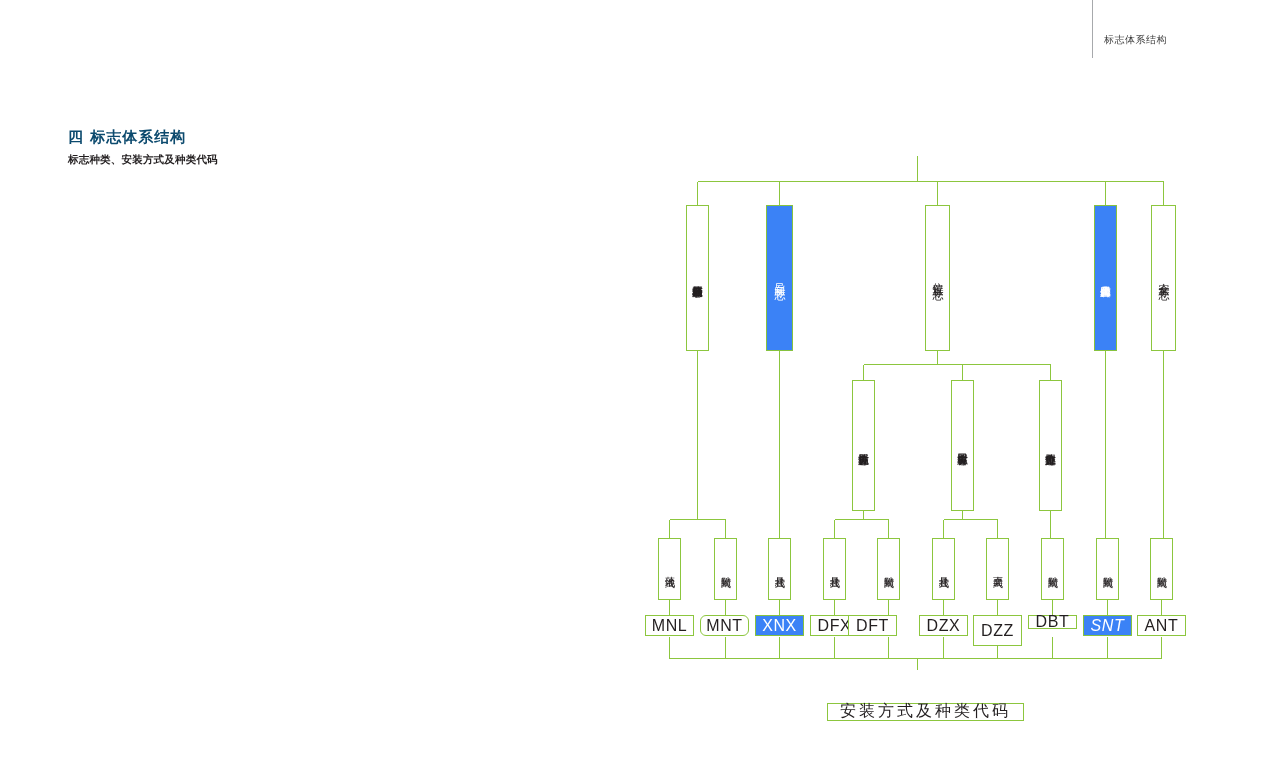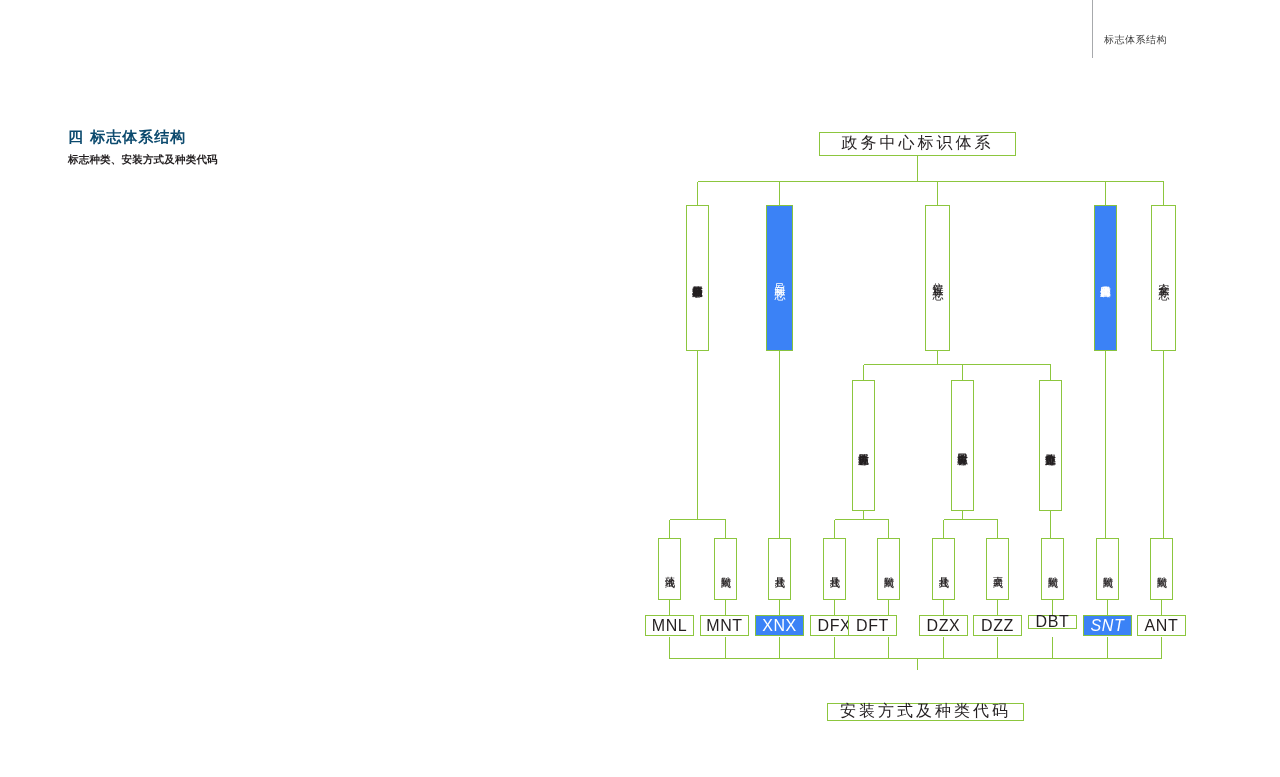--- a/index.html
+++ b/index.html
@@ -208,21 +208,20 @@
         <path d="M943.5 636.5 V658.5"></path>
         <path d="M997.5 636.5 V658.5"></path>
         <path d="M1052.5 636.5 V658.5"></path>
         <path d="M1107.5 636.5 V658.5"></path>
         <path d="M1161.5 636.5 V658.5"></path>
         <path d="M669.5 658.5 H1161.5"></path>
         <path d="M917.5 658.5 V669.5"></path>
       </g>
     </svg>
 
-    <div class="node node-wide" style="left:819px; top:132px; width:197px; height:24px;">政务中心标识体系</div>
 
     <div class="node node-vert tight" style="left:686px; top:205px; width:23px; height:146px;">楼层功能区分布信息板</div>
     <div class="node node-vert filled" style="left:766px; top:205px; width:27px; height:146px;">导向标志</div>
     <div class="node node-vert" style="left:925px; top:205px; width:25px; height:146px;">位置标志</div>
     <div class="node node-vert tight filled" style="left:1094px; top:205px; width:23px; height:146px;">工作人员去向公示牌</div>
     <div class="node node-vert" style="left:1151px; top:205px; width:25px; height:146px;">安全标志</div>
 
     <div class="node node-vert tight" style="left:852px; top:380px; width:23px; height:131px;">服务设施位置标志</div>
     <div class="node node-vert tight" style="left:951px; top:380px; width:23px; height:131px;">窗口服务位置标志</div>
     <div class="node node-vert tight" style="left:1039px; top:380px; width:23px; height:131px;">办公室定位位置标志</div>
@@ -232,26 +231,26 @@
     <div class="node node-small" style="left:768px; top:538px; width:23px; height:62px;">悬挂式</div>
     <div class="node node-small" style="left:823px; top:538px; width:23px; height:62px;">悬挂式</div>
     <div class="node node-small" style="left:877px; top:538px; width:23px; height:62px;">贴附式</div>
     <div class="node node-small" style="left:932px; top:538px; width:23px; height:62px;">悬挂式</div>
     <div class="node node-small" style="left:986px; top:538px; width:23px; height:62px;">桌面式</div>
     <div class="node node-small" style="left:1041px; top:538px; width:23px; height:62px;">贴附式</div>
     <div class="node node-small" style="left:1096px; top:538px; width:23px; height:62px;">贴附式</div>
     <div class="node node-small" style="left:1150px; top:538px; width:23px; height:62px;">贴附式</div>
 
     <div class="node node-code" style="left:645px; top:615px; width:49px; height:21px;">MNL</div>
-    <div class="node node-code" style="left:700px; top:615px; width:49px; height:21px;">MNT</div>
+    <div class="node node-code" style="left:700px; top:615px; width:49px; height:21px;border-radius:6px;">MNT</div>
     <div class="node node-code filled" style="left:755px; top:615px; width:49px; height:21px;">XNX</div>
     <div class="node node-code" style="left:810px; top:615px; width:49px; height:21px;">DFX</div>
     <div class="node node-code" style="left:848px; top:615px; width:49px; height:21px;">DFT</div>
     <div class="node node-code" style="left:919px; top:615px; width:49px; height:21px;">DZX</div>
-    <div class="node node-code" style="left:973px; top:615px; width:49px; height:21px;">DZZ</div>
+    <div class="node node-code" style="left:973px; top:615px; width:49px; height:31px;">DZZ</div>
     <div class="node node-code" style="left:1028px; top:615px; width:49px; height:14px;">DBT</div>
     <div class="node node-code filled" style="left:1083px; top:615px; width:49px; height:21px;font-style:italic;">SNT</div>
     <div class="node node-code" style="left:1137px; top:615px; width:49px; height:21px;">ANT</div>
 
     <div class="node node-wide" style="left:819px; top:703px; width:197px; height:18px;margin-left:8px;">安装方式及种类代码</div>
 
   </div>
 </div>
 
 </body></html>

